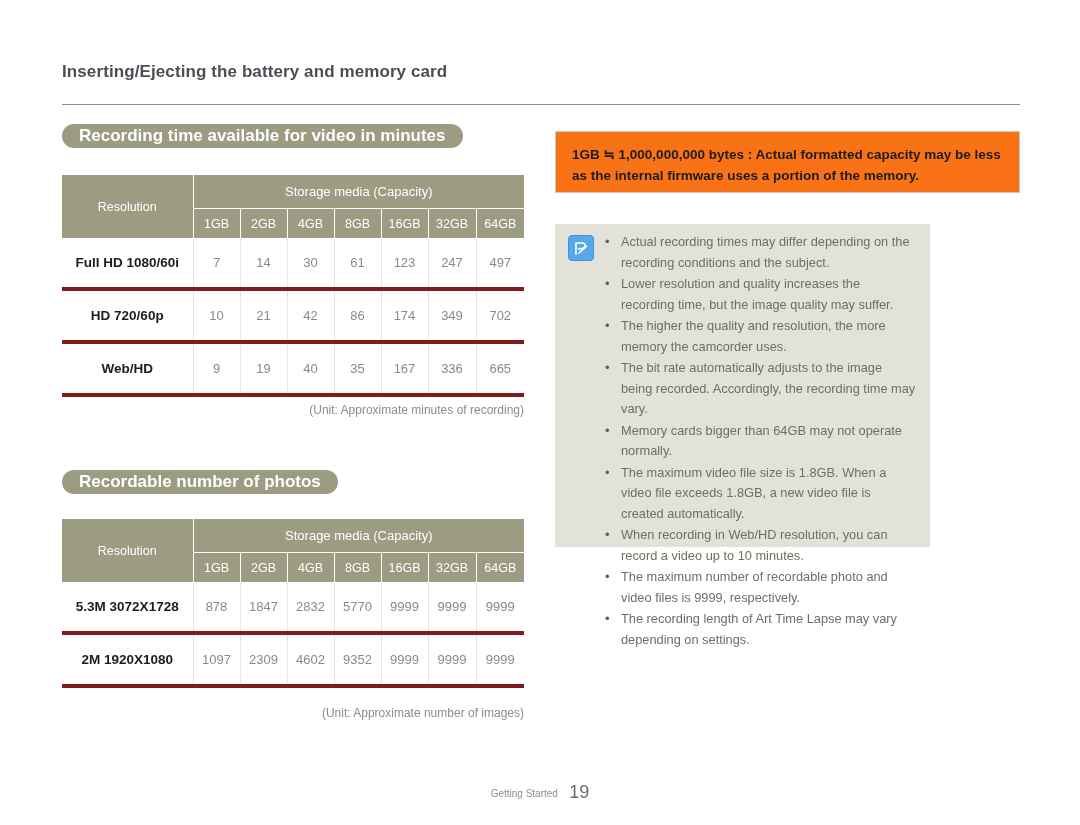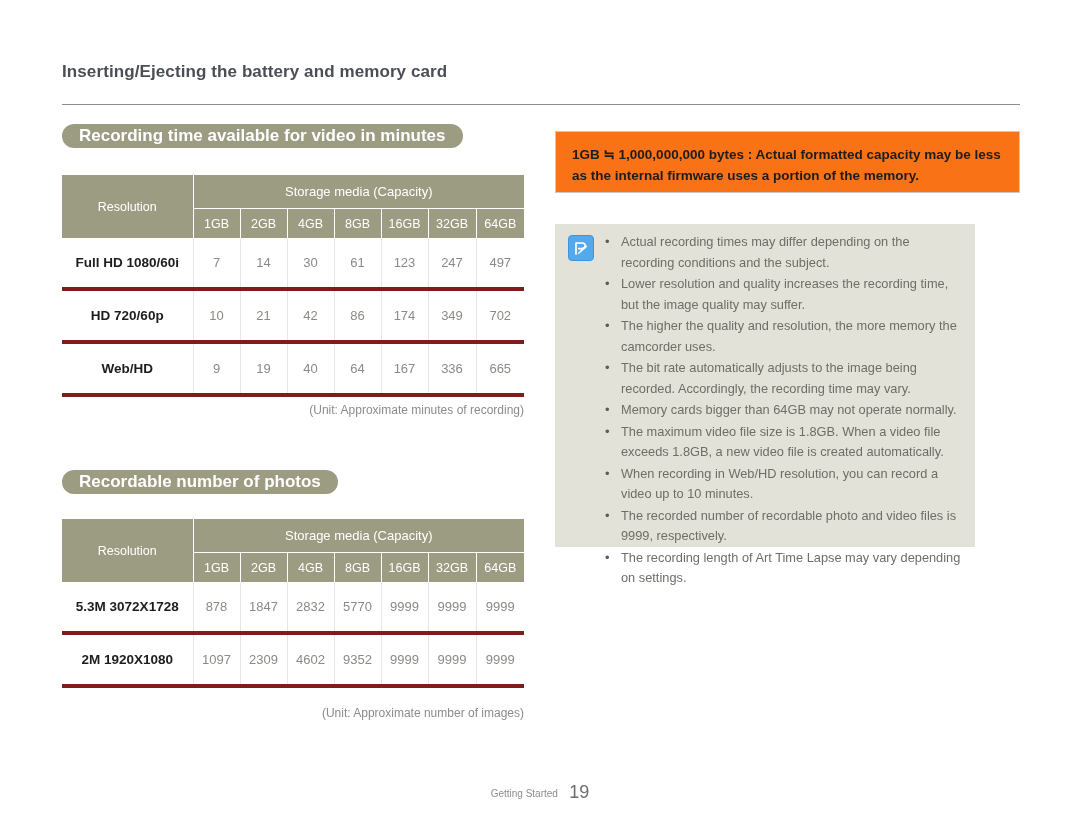--- a/index.html
+++ b/index.html
@@ -143,21 +143,21 @@
     font-weight: bold;
     color: #1d1d1d;
     line-height: 21px;
   }
 
   
   .notes-panel {
     position: absolute;
     left: 555px;
     top: 224px;
-    width: 420px;
+    width: 375px;
     height: 323px;
     background: #e2e2d8;
     box-sizing: border-box;
   }
   .note-icon {
     position: absolute;
     left: 13px;
     top: 11px;
     width: 26px;
     height: 26px;
@@ -267,21 +267,21 @@
         <td>86</td>
         <td>174</td>
         <td>349</td>
         <td class="last">702</td>
       </tr>
       <tr>
         <td class="res-cell">Web/HD</td>
         <td>9</td>
         <td>19</td>
         <td>40</td>
-        <td>64</td>
+        <td>35</td>
         <td>167</td>
         <td>336</td>
         <td class="last">665</td>
       </tr>
     </tbody>
   </table>
 
   <div class="unit-note" id="unit-video">(Unit: Approximate minutes of recording)</div>
 
   <div class="badge" id="badge-photos">Recordable number of photos</div>
@@ -354,21 +354,21 @@
       </svg>
     </div>
     <ul class="notes-list">
       <li>Actual recording times may differ depending on the recording conditions and the subject.</li>
       <li>Lower resolution and quality increases the recording time, but the image quality may suffer.</li>
       <li>The higher the quality and resolution, the more memory the camcorder uses.</li>
       <li>The bit rate automatically adjusts to the image being recorded. Accordingly, the recording time may vary.</li>
       <li>Memory cards bigger than 64GB may not operate normally.</li>
       <li>The maximum video file size is 1.8GB. When a video file exceeds 1.8GB, a new video file is created automatically.</li>
       <li>When recording in Web/HD resolution, you can record a video up to 10 minutes.</li>
-      <li>The recorded number of recordable photo and video files is 9999, respectively.</li>
+      <li>The maximum number of recordable photo and video files is 9999, respectively.</li>
       <li>The recording length of Art Time Lapse may vary depending on settings.</li>
     </ul>
   </div>
 
   <div class="footer">
     <span class="footer-label">Getting Started</span>
     <span class="footer-page">19</span>
   </div>
 
 </div>

